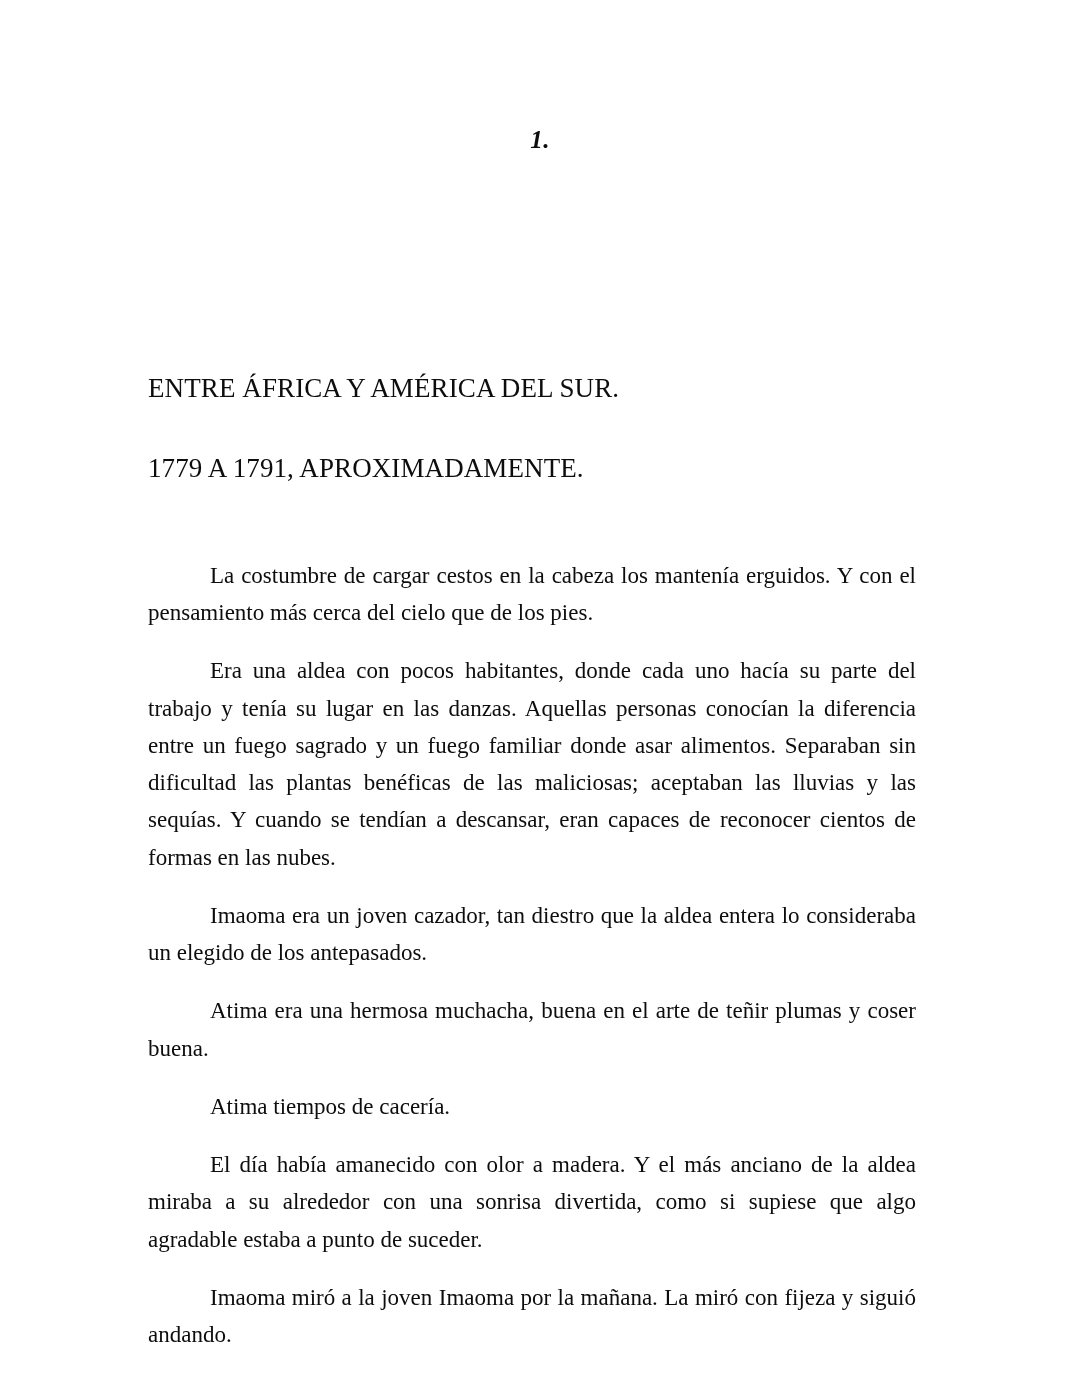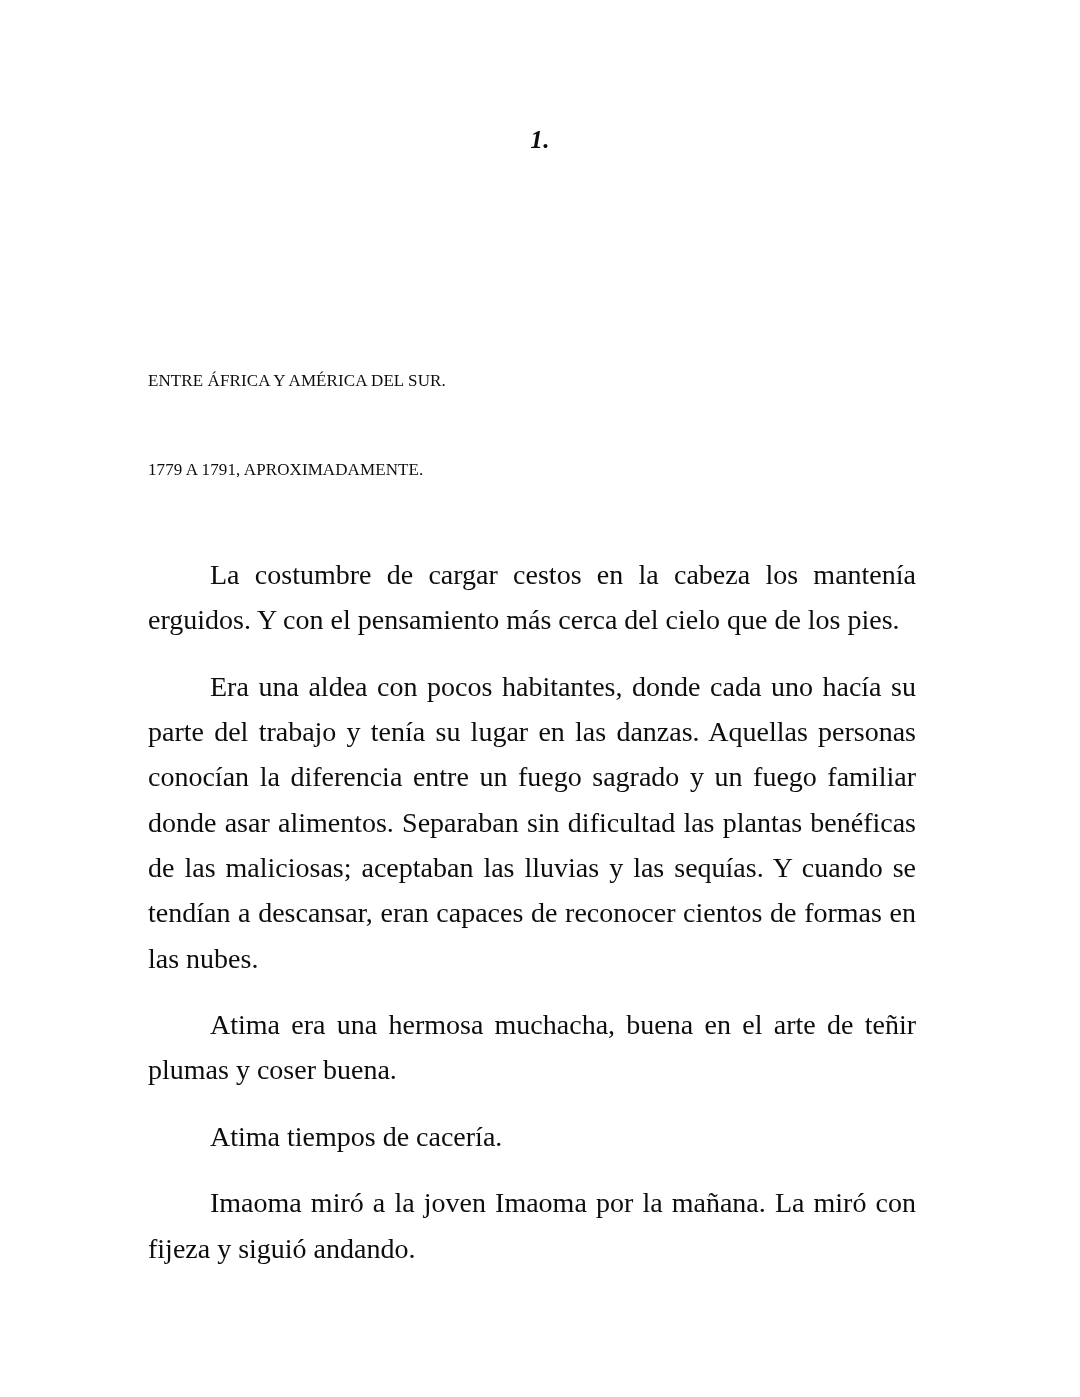--- a/index.html
+++ b/index.html
@@ -28,33 +28,33 @@
     font-size: 25px;
     font-weight: bold;
     font-style: italic;
     margin-top: 126px;
     letter-spacing: 0.5px;
   }
   .heading-block {
     margin-top: 216px;
   }
   .heading-line {
-    font-size: 17px;
+    font-size: 27px;
     line-height: 1.35;
     letter-spacing: 0.1px;
     font-family: Liberation Serif, serif;
   }
   .heading-line.second {
-    margin-top: 66px;
+    margin-top: 44px;
   }
   .body-block {
     margin-top: 70px;
   }
   .para {
-    font-size: 28px;
+    font-size: 23px;
     line-height: 1.62;
     text-align: justify;
     text-indent: 62px;
     margin: 0 16px 21px 0;
     hyphens: none;
   }
   .para:last-child {
     margin-bottom: 0;
   }
 </style>
@@ -67,19 +67,21 @@
     <div class="chapter-number">1.</div>
 
     <div class="heading-block">
       <div class="heading-line">ENTRE ÁFRICA Y AMÉRICA DEL SUR.</div>
       <div class="heading-line second">1779 A 1791, APROXIMADAMENTE.</div>
     </div>
 
     <div class="body-block">
       <p class="para">La costumbre de cargar cestos en la cabeza los mantenía erguidos. Y con el pensamiento más cerca del cielo que de los pies.</p>
       <p class="para">Era una aldea con pocos habitantes, donde cada uno hacía su parte del trabajo y tenía su lugar en las danzas. Aquellas personas conocían la diferencia entre un fuego sagrado y un fuego familiar donde asar alimentos. Separaban sin dificultad las plantas benéficas de las maliciosas; aceptaban las lluvias y las sequías. Y cuando se tendían a descansar, eran capaces de reconocer cientos de formas en las nubes.</p>
+      <p class="para">Imaoma era un joven cazador, tan diestro que la aldea entera lo consideraba un elegido de los antepasados.</p>
       <p class="para">Atima era una hermosa muchacha, buena en el arte de teñir plumas y coser buena.</p>
       <p class="para">Atima tiempos de cacería.</p>
+      <p class="para">El día había amanecido con olor a madera. Y el más anciano de la aldea miraba a su alrededor con una sonrisa divertida, como si supiese que algo agradable estaba a punto de suceder.</p>
       <p class="para">Imaoma miró a la joven Imaoma por la mañana. La miró con fijeza y siguió andando.</p>
     </div>
 
   </div>
 </div>
 
 </body></html>

